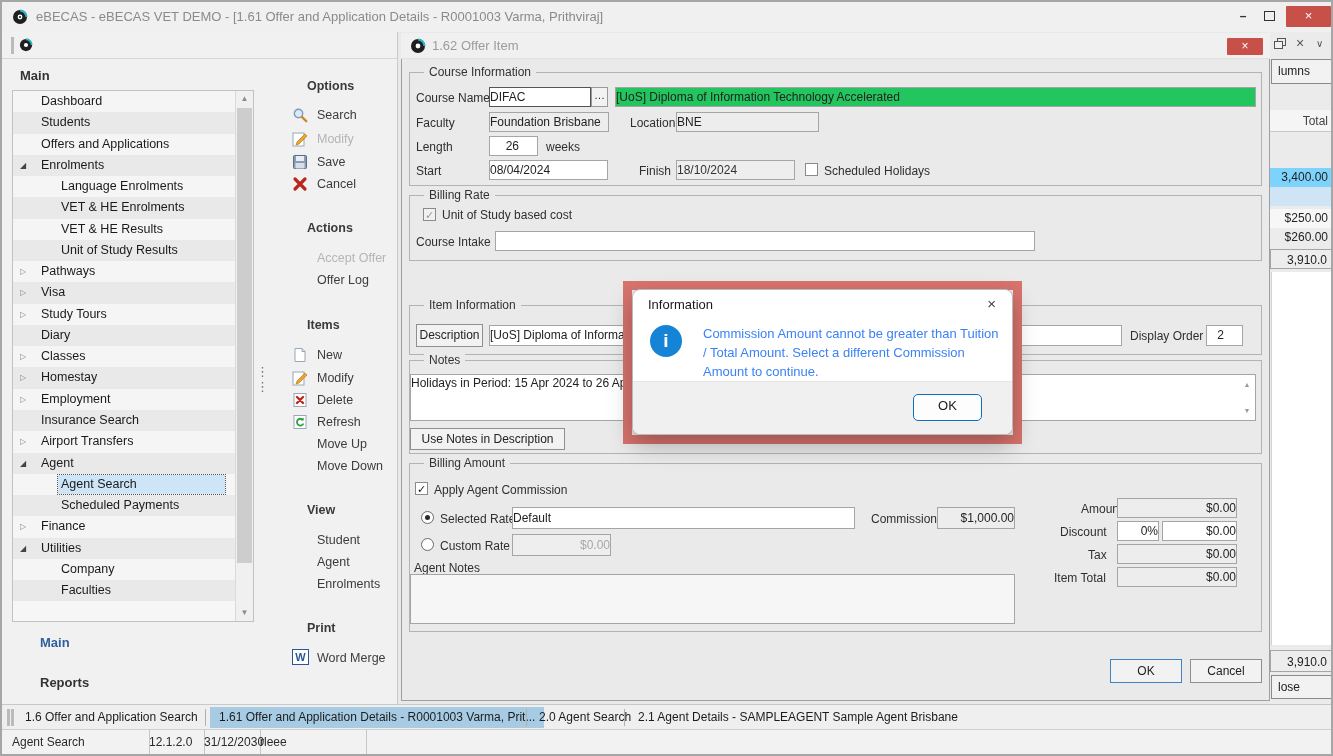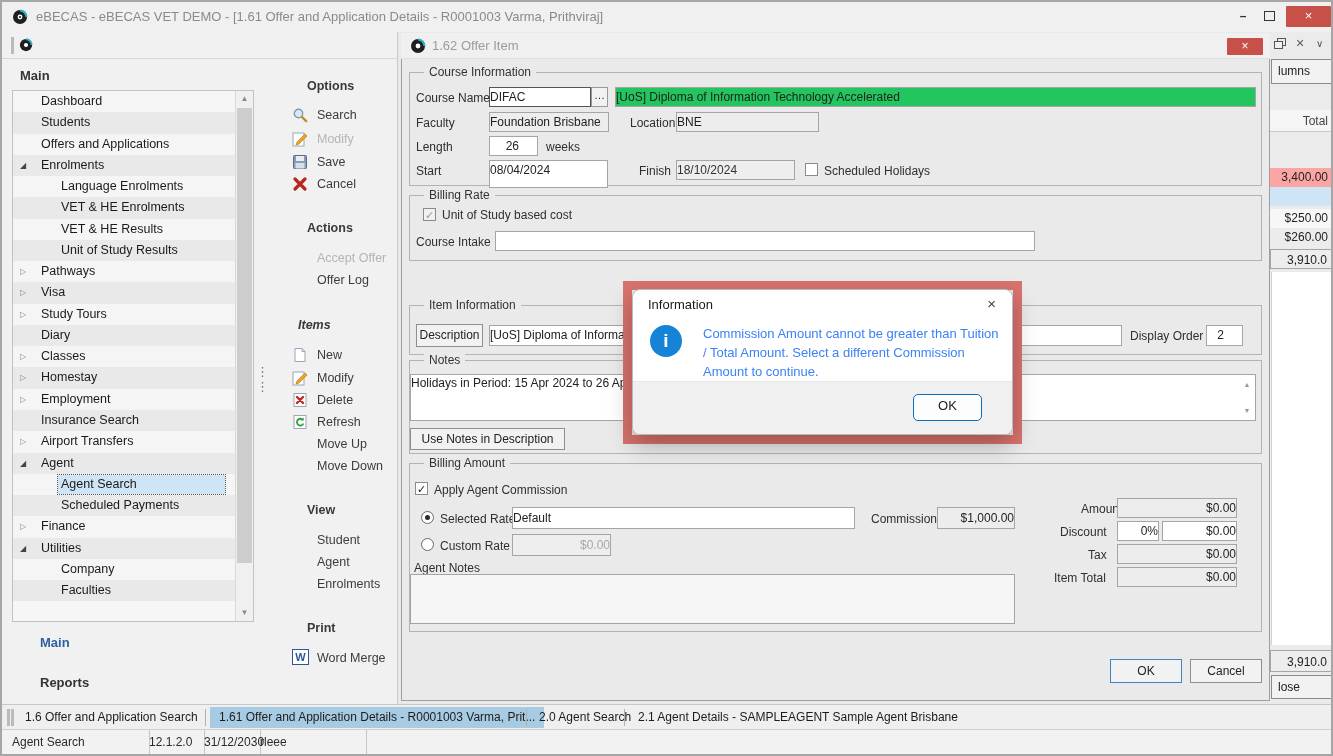--- a/index.html
+++ b/index.html
@@ -245,21 +245,21 @@
         <svg class="icon16" viewBox="0 0 16 16">
           <path d="M3 3 13 13 M13 3 3 13" stroke="#b6281e" stroke-width="3.2" stroke-linecap="round"></path>
         </svg>
       </span>
     <span class="a opt-item" style="left:315px;top:118px;">Cancel</span>
 
     <div class="a sec-hdr" style="left:305px;top:162px;">Actions</div>
     <span class="a opt-item dis" style="left:315px;top:192px;">Accept Offer</span>
     <span class="a opt-item" style="left:315px;top:214px;">Offer Log</span>
 
-    <div class="a sec-hdr" style="left:296px;top:259px;font-style:italic;">Items</div>
+    <div class="a sec-hdr" style="left:305px;top:259px;">Items</div>
     <span class="a" style="left:290px;top:288px;">
         <svg class="icon16" viewBox="0 0 16 16">
           <path d="M3 1.5h7l3 3v10H3z" fill="#fff" stroke="#9aa7b8"></path>
           <path d="M10 1.5v3h3" fill="none" stroke="#9aa7b8"></path>
         </svg>
       </span>
     <span class="a opt-item" style="left:315px;top:289px;">New</span>
     <span class="a" style="left:290px;top:311px;">
         <svg class="icon16" viewBox="0 0 16 16">
           <rect x="1" y="2" width="11" height="13" fill="#fff" stroke="#9aa7b8"></rect>
@@ -297,21 +297,21 @@
 
   <div class="a strip"></div>
   <span class="a" style="left:1272px;top:36px;"><svg width="12" height="12" viewBox="0 0 12 12">
         <rect x="3.5" y="0.5" width="8" height="7" fill="none" stroke="#555"></rect>
         <rect x="0.5" y="3.5" width="8" height="7" fill="#f0f0f0" stroke="#555"></rect>
       </svg></span>
   <span class="a" style="left:1294px;top:33px;color:#555;font-size:14px;">×</span>
   <span class="a" style="left:1314px;top:36px;color:#555;font-size:10px;">∨</span>
   <span class="a btn" style="left:1269px;top:57px;width:62px;height:25px;line-height:23px;border-color:#8a8a8a;text-align:left;padding-left:6px;">lumns</span>
   <div class="a gridrow" style="top:108px;height:22px;line-height:22px;background:#f5f5f5;border-bottom:1px solid #c9c9c9;color:#444;">Total</div>
-  <div class="a gridrow" style="top:166px;background:#fca5a5;">3,400.00</div>
+  <div class="a gridrow" style="top:166px;background:#7dd3fc;">3,400.00</div>
   <div class="a gridrow" style="top:185px;background:#cfe4f4;"></div>
   <div class="a gridrow" style="top:207px;background:#f7f7f7;">$250.00</div>
   <div class="a gridrow" style="top:226px;background:#ececec;">$260.00</div>
   <div class="a gridrow field ro" style="top:247px;height:20px;line-height:18px;">3,910.0</div>
   <div class="a" style="left:1269px;top:270px;width:62px;height:373px;background:#fff;border-left:1px solid #d2d2d2;"></div>
   <div class="a gridrow field ro" style="top:648px;height:22px;line-height:20px;">3,910.0</div>
   <span class="a btn" style="left:1269px;top:673px;width:62px;height:24px;line-height:22px;border-color:#8a8a8a;text-align:left;padding-left:6px;">lose</span>
 
   <div class="a oiwin"></div>
   <div class="a oiwin-hdr">
@@ -334,21 +334,21 @@
   <span class="a btn" style="left:589px;top:85px;width:17px;height:20px;line-height:14px;font-size:11px;border-color:#999;">…</span>
   <span class="a field ro2" style="left:613px;top:85px;width:641px;height:20px;">[UoS] Diploma of Information Technology Accelerated</span>
   <span class="a flabel" style="left:414px;top:114px;">Faculty</span>
   <span class="a field ro" style="left:487px;top:110px;width:120px;height:20px;">Foundation Brisbane</span>
   <span class="a flabel" style="left:628px;top:114px;">Location</span>
   <span class="a field ro" style="left:674px;top:110px;width:143px;height:20px;">BNE</span>
   <span class="a flabel" style="left:414px;top:138px;">Length</span>
   <span class="a field rt" style="left:487px;top:134px;width:49px;height:20px;padding-right:18px;">26</span>
   <span class="a flabel" style="left:544px;top:138px;">weeks</span>
   <span class="a flabel" style="left:414px;top:162px;">Start</span>
-  <span class="a field" style="left:487px;top:158px;width:119px;height:28px;padding-right:20px;">08/04/2024</span>
+  <span class="a field" style="left:487px;top:158px;width:119px;height:20px;padding-right:20px;">08/04/2024</span>
   <span class="a flabel" style="left:637px;top:162px;">Finish</span>
   <span class="a field dis" style="left:674px;top:158px;width:119px;height:20px;padding-right:20px;color:#333;">18/10/2024</span>
   <span class="a chk" style="left:803px;top:161px;"></span>
   <span class="a flabel" style="left:822px;top:162px;">Scheduled Holidays</span>
 
   <div class="a gb" style="left:407px;top:193px;width:853px;height:66px;">
     <span class="gb-legend">Billing Rate</span>
   </div>
   <span class="a chk checked-gray" style="left:421px;top:206px;">✓</span>
   <span class="a flabel" style="left:440px;top:206px;">Unit of Study based cost</span>

